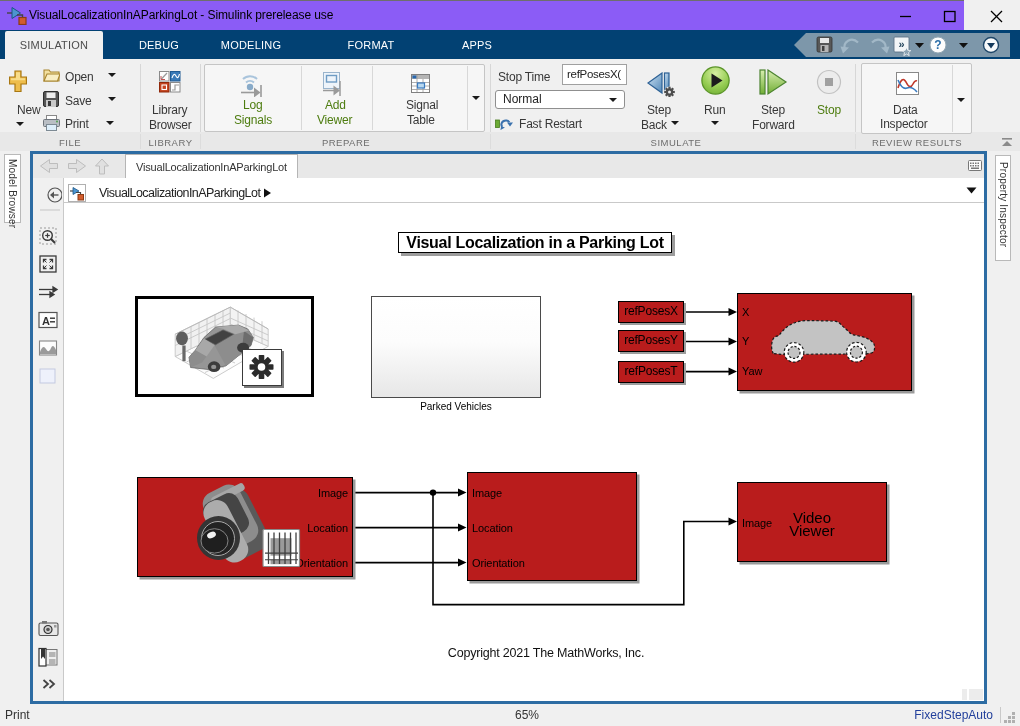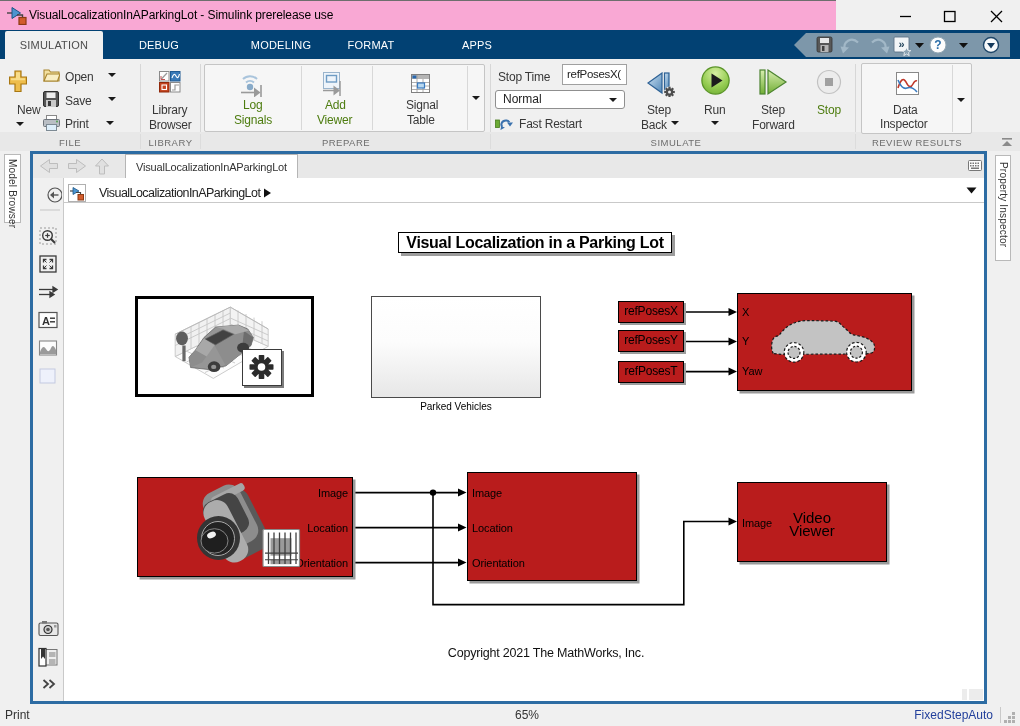--- a/index.html
+++ b/index.html
@@ -1,18 +1,18 @@
 <!DOCTYPE html>
 <html><head><meta charset="utf-8"><style>
 *{margin:0;padding:0;box-sizing:border-box}
 html,body{width:1020px;height:726px;overflow:hidden}
 body{font-family:"Liberation Sans",sans-serif;position:relative;background:#f0f0f0;-webkit-font-smoothing:antialiased}
 .abs{position:absolute}
 
-#titlebar{position:absolute;left:0;top:0;width:836px;height:30px;background:#f9a8d4;border-top:1px solid #6e6e6e}
+#titlebar{position:absolute;left:0;top:0;width:964px;height:30px;background:#8b5cf6;border-top:1px solid #6e6e6e}
 #titletext{position:absolute;left:29px;top:7px;font-size:12px;letter-spacing:-0.1px;color:#000}
 
 #tabrow{position:absolute;left:0;top:30px;width:1020px;height:29px;background:#024173}
 .rtab{position:absolute;top:1px;height:28px;line-height:28px;color:#fff;font-size:11px;text-align:center;letter-spacing:0.2px}
 #tab-sim{left:5px;top:1px;width:98px;background:#f0f0f0;color:#4d4d4d;border-radius:2px 2px 0 0;height:29px}
 
 #ribbon{position:absolute;left:0;top:59px;width:1020px;height:92px;background:#f0f0f0}
 #labelband{position:absolute;left:0;top:132px;width:1020px;height:19px;background:#e8e8e8}
 .seclabel{position:absolute;top:137px;font-size:9.5px;color:#6d6d6d;letter-spacing:0.5px;text-align:center}
 .vsep{position:absolute;top:64px;width:1px;height:68px;background:#d7d7d7}
@@ -64,21 +64,21 @@
     <line x1="6" y1="15.5" x2="17" y2="15.5" stroke="#000" stroke-width="1.3"></line>
     <rect x="50.5" y="10.5" width="10.5" height="10" fill="none" stroke="#000" stroke-width="1.3"></rect>
     <line x1="97" y1="10" x2="108" y2="21" stroke="#000" stroke-width="1.3"></line>
     <line x1="108" y1="10" x2="97" y2="21" stroke="#000" stroke-width="1.3"></line>
   </svg>
 </div>
 
 <div id="tabrow">
   <div class="rtab" id="tab-sim">SIMULATION</div>
   <div class="rtab" style="left:129px;width:60px">DEBUG</div>
-  <div class="rtab" style="left:241px;width:80px">MODELING</div>
+  <div class="rtab" style="left:211px;width:80px">MODELING</div>
   <div class="rtab" style="left:336px;width:70px">FORMAT</div>
   <div class="rtab" style="left:447px;width:60px">APPS</div>
 
   <svg class="abs" style="left:788px;top:3px" width="226" height="24" viewBox="0 0 226 24">
     <polygon points="18,0 222,0 222,24 18,24 6,12" fill="#7d97aa"></polygon>
 
     <g transform="translate(29,4)">
       <rect x="0" y="0" width="15" height="15" rx="1.5" fill="#585858" stroke="#333" stroke-width="0.8"></rect>
       <rect x="3" y="1" width="9" height="5" fill="#e8e8e8"></rect>
       <rect x="3.5" y="8" width="8" height="7" fill="#b5b5b5"></rect>

